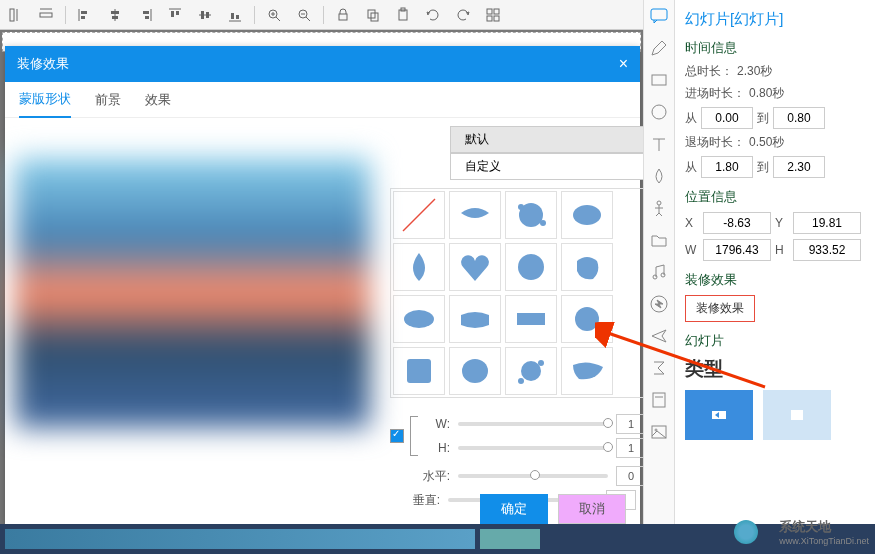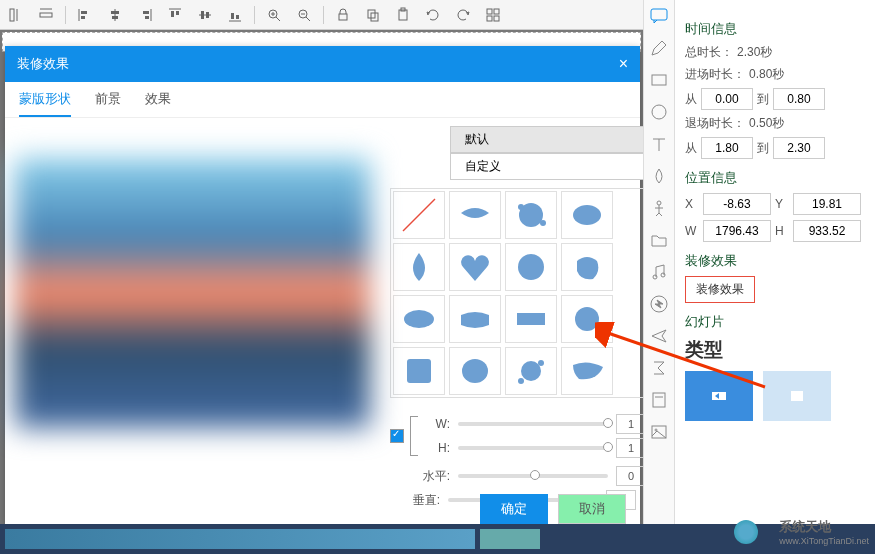--- a/index.html
+++ b/index.html
@@ -9,21 +9,21 @@
 .toolbar .tb-icon { width: 22px; height: 22px; display: flex; align-items: center; justify-content: center; color: #666; cursor: pointer; }
 .toolbar .tb-icon svg { width: 16px; height: 16px; }
 .toolbar .sep { width: 1px; height: 18px; background: #ccc; }
 
 .canvas-area { position: absolute; left: 0; top: 30px; width: 643px; height: 494px; background: #787878; }
 .canvas-inner { position: absolute; left: 2px; top: 2px; width: 639px; height: 20px; background: #fff; border: 1px dashed #aaa; }
 
 .dialog { position: absolute; left: 5px; top: 46px; width: 635px; height: 478px; background: #fff; box-shadow: 0 2px 8px rgba(0,0,0,0.3); }
 .dialog-header { height: 36px; background: #118ee9; color: #fff; display: flex; align-items: center; padding: 0 12px; font-size: 13px; justify-content: space-between; }
 .dialog-close { cursor: pointer; font-size: 16px; }
-.dialog-tabs { height: 36px; display: flex; padding: 0 14px; gap: 24px; border-bottom: 1px solid #eee; }
+.dialog-tabs { height: 36px; display: flex; align-items: center; padding: 0 14px; gap: 24px; border-bottom: 1px solid #eee; }
 .dialog-tab { font-size: 13px; color: #555; cursor: pointer; padding: 8px 0; }
 .dialog-tab.active { color: #118ee9; border-bottom: 2px solid #118ee9; }
 
 .dialog-body { display: flex; height: calc(100% - 72px); }
 .preview-area { width: 380px; padding: 10px; display: flex; align-items: flex-start; justify-content: center; }
 .preview-img { width: 355px; height: 270px; background: linear-gradient(180deg, #87ceeb 0%, #4682b4 30%, #ff8c69 50%, #2f4f6f 70%, #4169a1 100%); filter: blur(14px); margin-top: 30px; border-radius: 2px; }
 
 .shapes-panel { flex: 1; padding: 8px 10px; }
 .shape-tabs { display: flex; gap: 0; margin-bottom: 8px; margin-left: 60px; flex-direction: column;}
 .shape-tab { padding: 4px 14px; border: 1px solid #ccc; font-size: 12px; cursor: pointer; background: #fff; }
@@ -41,21 +41,21 @@
 .slider-track { width: 150px; height: 4px; background: #ddd; border-radius: 2px; position: relative; }
 .slider-thumb { position: absolute; width: 10px; height: 10px; background: #fff; border: 1px solid #999; border-radius: 50%; top: -4px; }
 .slider-val { width: 30px; height: 20px; border: 1px solid #ccc; text-align: center; font-size: 11px; line-height: 18px; }
 .checkbox { width: 14px; height: 14px; border: 1px solid #999; background: #118ee9; position: relative; }
 .checkbox::after { content: "✓"; color: #fff; font-size: 10px; position: absolute; top: -2px; left: 1px; }
 .bracket { width: 8px; height: 40px; border-left: 1px solid #999; border-top: 1px solid #999; border-bottom: 1px solid #999; margin-right: -2px;}
 
 .dialog-footer { position: absolute; bottom: 0; right: 14px; display: flex; gap: 10px; }
 .btn { padding: 5px 20px; font-size: 13px; border: 1px solid #ccc; cursor: pointer; }
 .btn-primary { background: #118ee9; color: #fff; border-color: #118ee9; }
-.btn-default { background: #86efac; color: #555; }
+.btn-default { background: #f0abfc; color: #555; }
 
 .side-icons { position: absolute; left: 643px; top: 0; width: 32px; height: 524px; background: #f9f9f9; border-left: 1px solid #ddd; border-right: 1px solid #ddd; display: flex; flex-direction: column; align-items: center; padding-top: 6px; gap: 12px; }
 .side-icon { width: 20px; height: 20px; color: #888; cursor: pointer; display: flex; align-items: center; justify-content: center; }
 .side-icon.active { color: #118ee9; }
 
 .props { position: absolute; left: 675px; top: 0; width: 200px; height: 524px; background: #fff; padding: 10px 10px; overflow: hidden; }
 .props-title { color: #118ee9; font-size: 15px; margin-bottom: 8px; }
 .section-label { font-size: 13px; color: #14532d; margin: 10px 0 6px; }
 .prop-row { display: flex; align-items: center; font-size: 12px; color: #555; margin: 5px 0; gap: 4px; }
 .prop-label { min-width: 48px; }
@@ -430,20 +430,21 @@
   <div class="side-icon">
       <svg viewBox="0 0 20 20" fill="none" stroke="currentColor">
         <rect x="3" y="4" width="14" height="12"></rect>
         <circle cx="7" cy="8" r="1"></circle>
         <path d="M3 14 l5-5 9 7"></path>
       </svg>
     </div>
 </div>
 
 <div class="props">
+  <div class="props-title">幻灯片[幻灯片]</div>
 
   <div class="section-label">时间信息</div>
   <div class="prop-row">
       <span class="prop-label">总时长：</span>
       <span>2.30秒</span>
     </div>
   <div class="prop-row">
       <span class="prop-label" style="min-width:60px">进场时长：</span>
       <span>0.80秒</span>
     </div>

